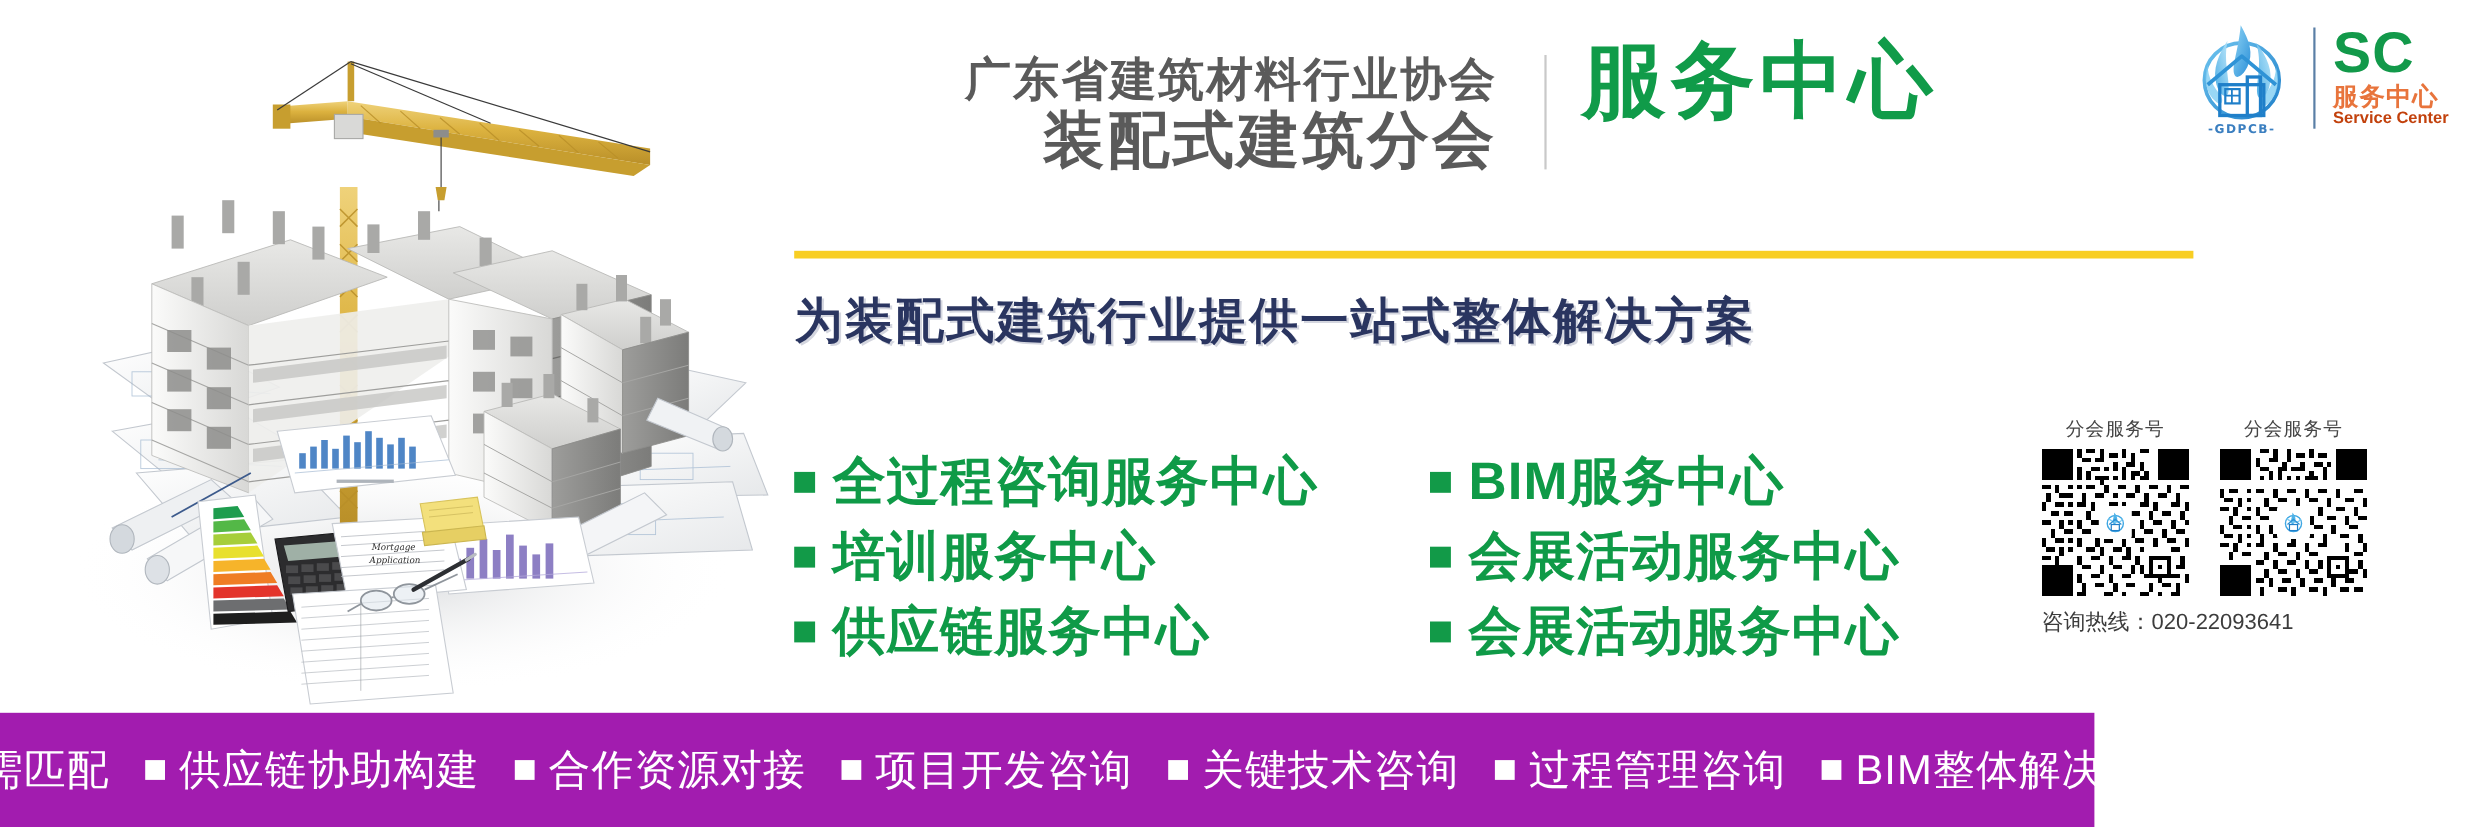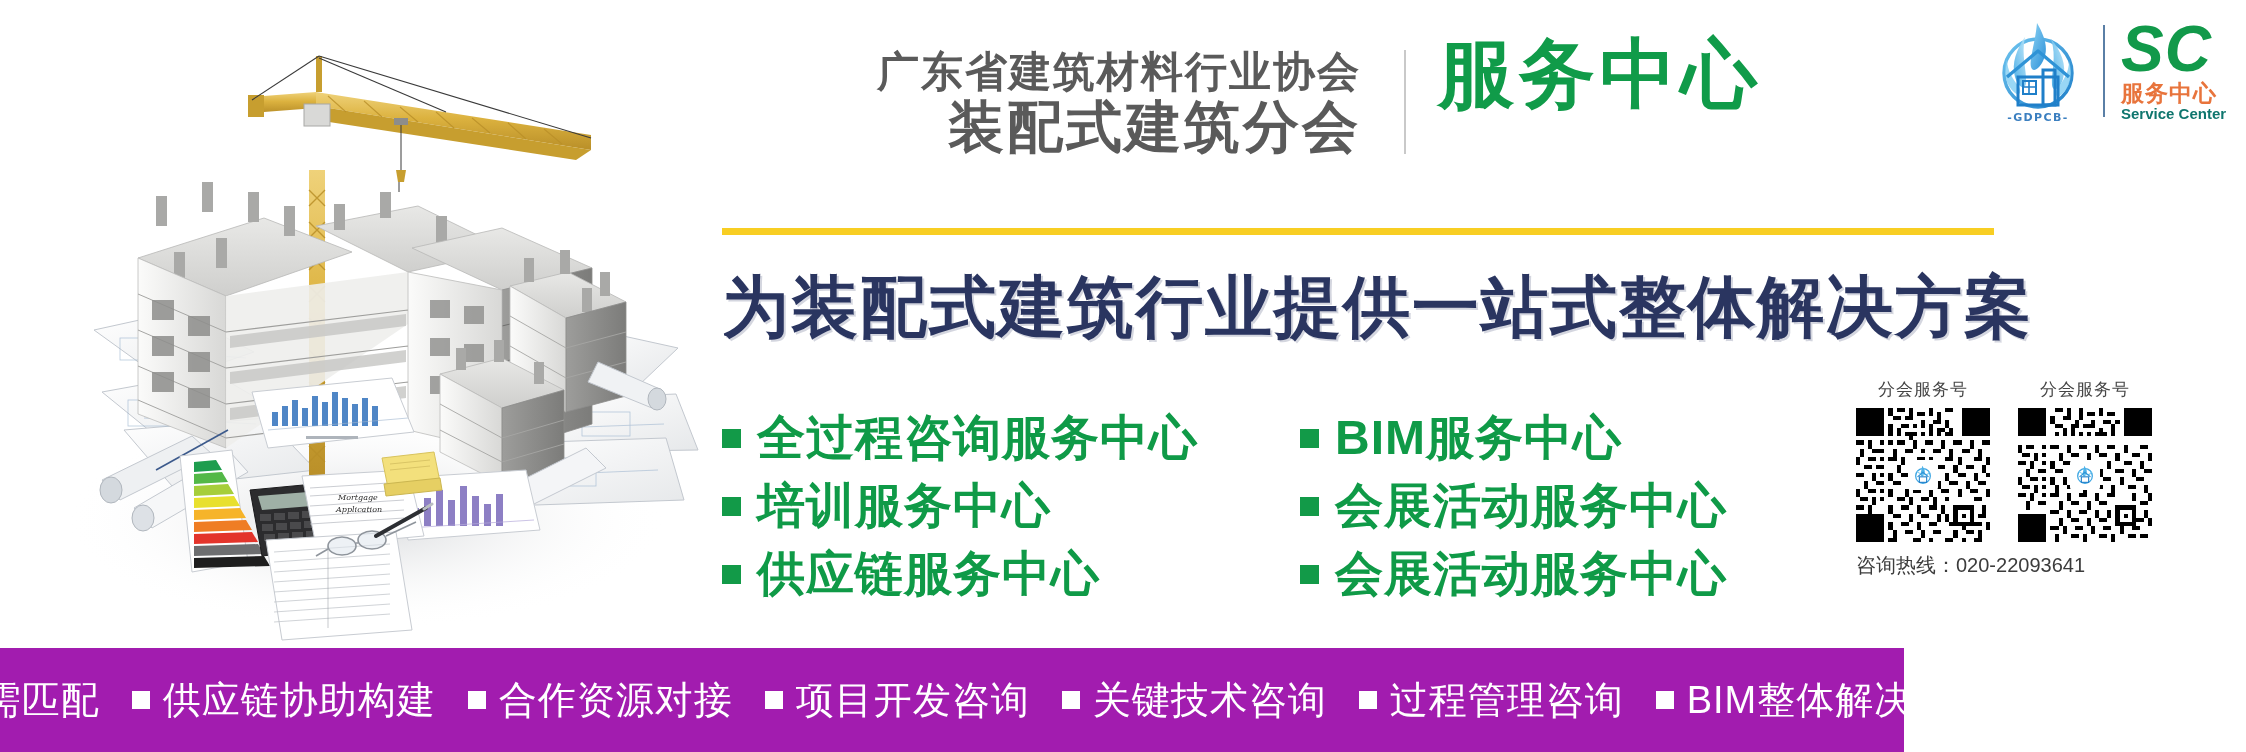--- a/index.html
+++ b/index.html
@@ -54,21 +54,21 @@
   
   #yellow-rule {
     position: absolute; left: 722px; top: 228px;
     width: 1272px; height: 7px;
     background: #f8ce23;
   }
 
   
   #subtitle {
     position: absolute; left: 722px; top: 262px;
-    font-size: 67px; font-weight: bold;
+    font-size: 44px; font-weight: bold;
     color: #2a3560;
     letter-spacing: 2px;
     white-space: nowrap;
     text-shadow: 2px 2px 0 rgba(160,165,185,0.45);
   }
 
   
   #service-lists {
     position: absolute; left: 722px; top: 404px;
     width: 1000px;
@@ -103,29 +103,29 @@
   #logo-sep {
     width: 2px; height: 92px;
     background: #5a7fa6;
     margin: 0 16px 0 12px;
   }
   #sc-logo {
     position: relative; width: 116px;
     display: flex; flex-direction: column; align-items: flex-start;
   }
   .sc-letters {
-    font-size: 64px; font-weight: bold; color: #12994a;
-    line-height: 0.92; letter-spacing: 1px; font-style: italic;
+    font-size: 52px; font-weight: bold; color: #12994a;
+    line-height: 0.92; letter-spacing: 1px;
   }
   .sc-cn {
     font-size: 23px; font-weight: bold; color: #e8743c;
     line-height: 1.1; letter-spacing: 1px; margin-top: 2px;
   }
   .sc-en {
-    font-size: 15px; font-weight: bold; color: #0f766e;
+    font-size: 15px; font-weight: bold; color: #c2410c;
     line-height: 1.1; letter-spacing: 0px; text-align: center;
   }
 
   
   #qr-block {
     position: absolute; left: 1856px; top: 378px;
     width: 384px;
   }
   #qr-row { display: flex; gap: 28px; justify-content: flex-start; }
   .qr-cell { width: 134px; text-align: center; }

